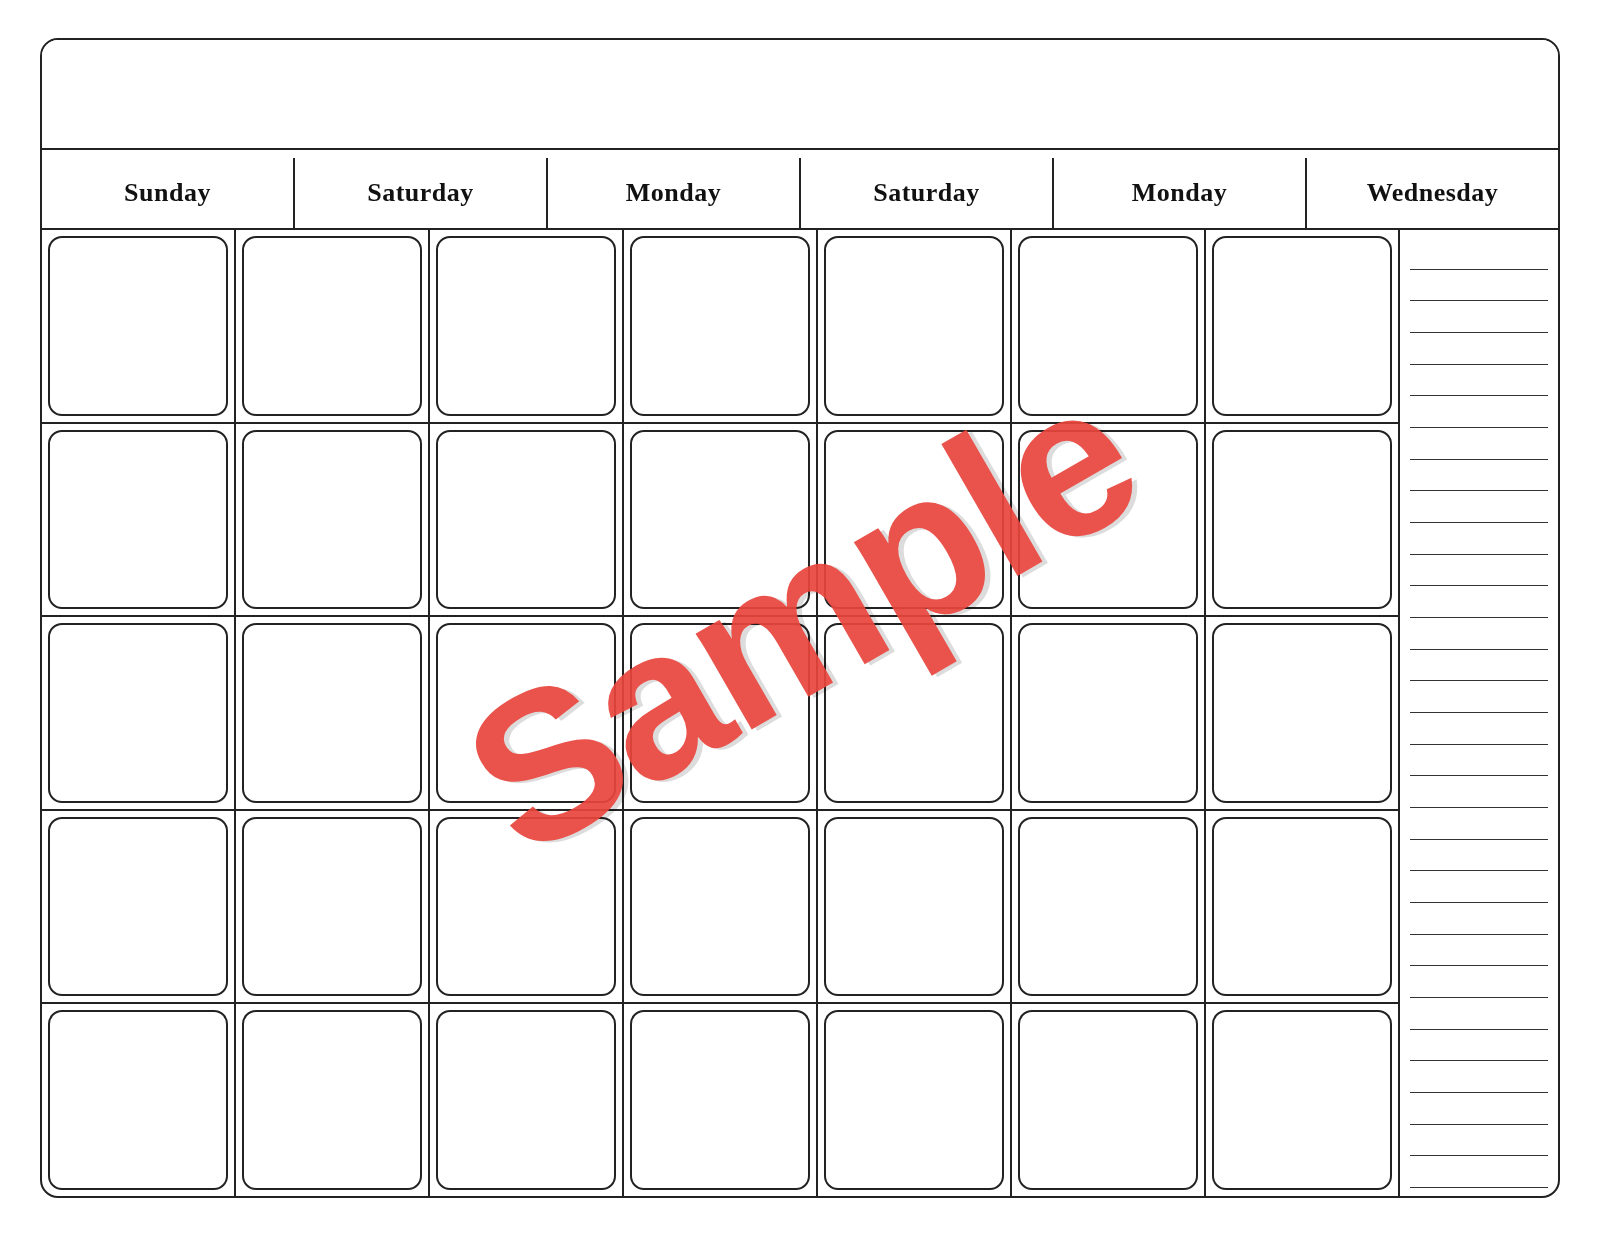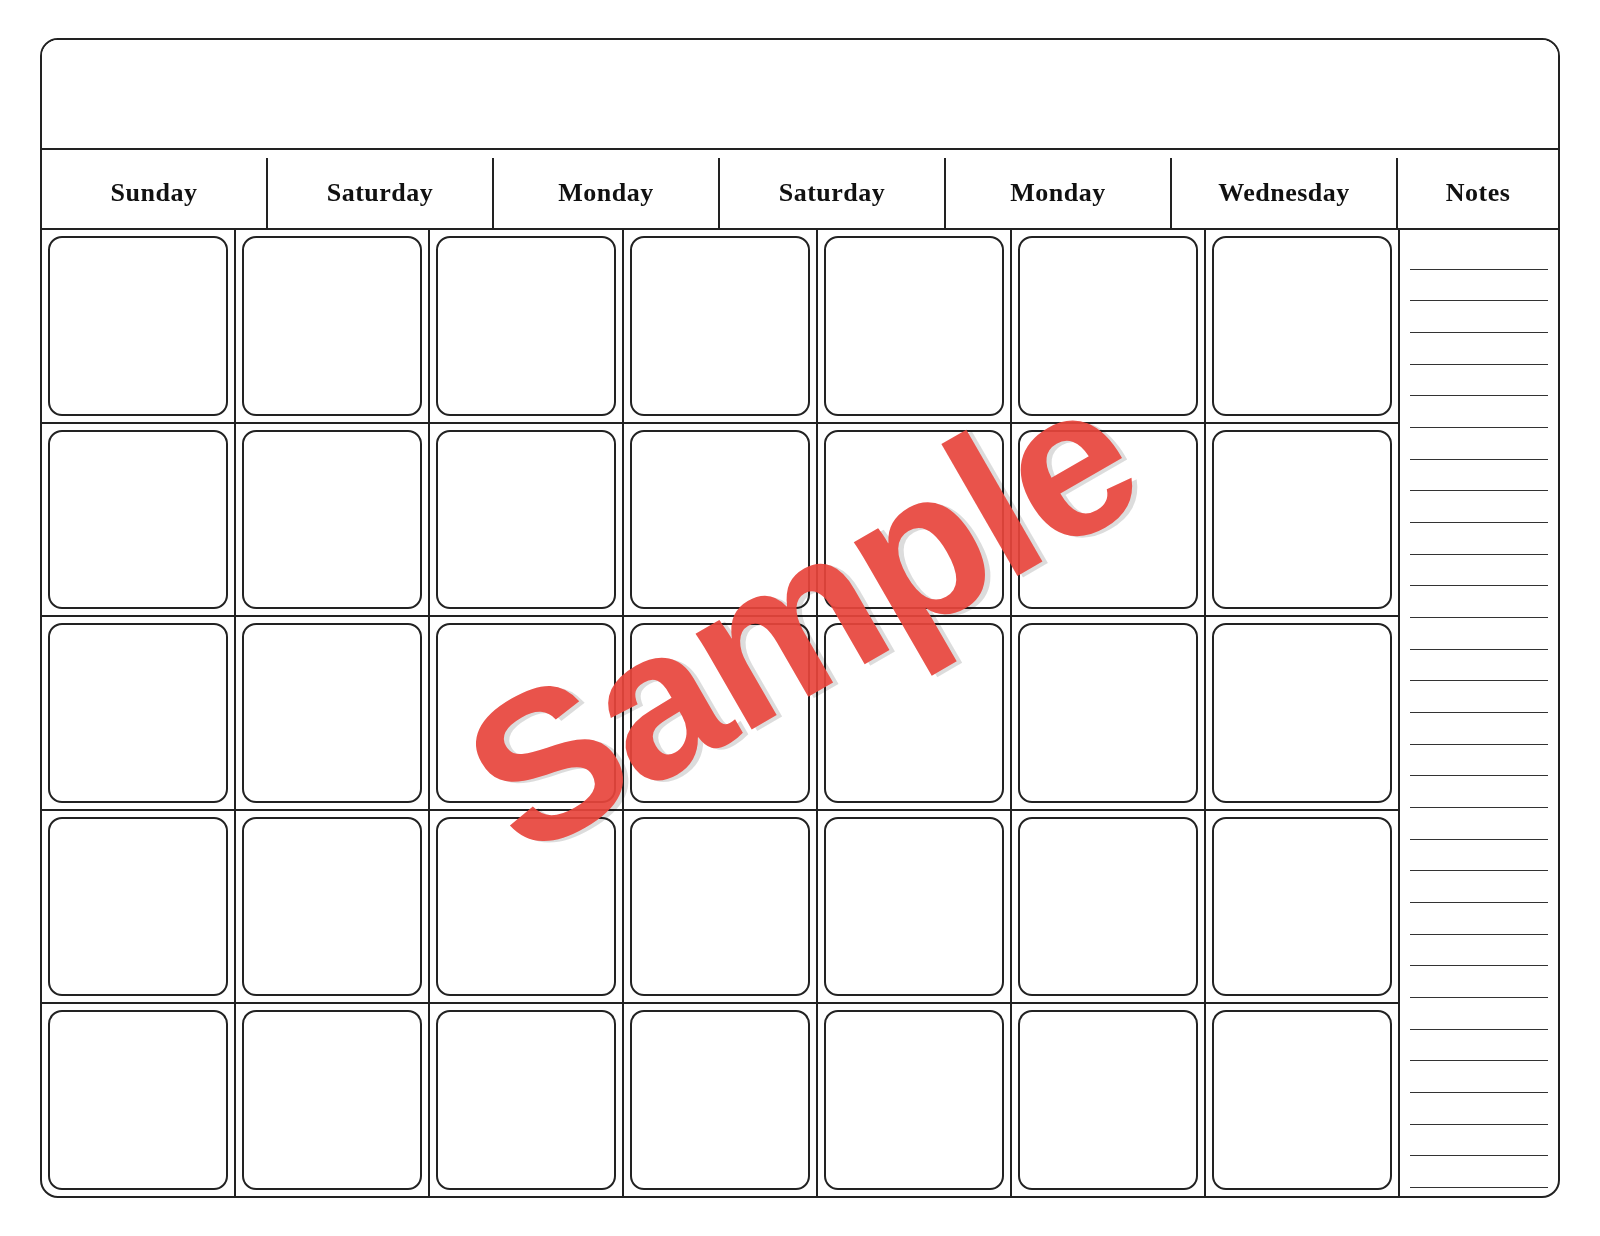--- a/index.html
+++ b/index.html
@@ -154,21 +154,20 @@
 
   <div class="title-row"></div>
 
   <div class="header-row">
     <div class="header-cell day-col">Sunday</div>
     <div class="header-cell day-col">Saturday</div>
     <div class="header-cell day-col">Monday</div>
     <div class="header-cell day-col">Saturday</div>
     <div class="header-cell day-col">Monday</div>
     <div class="header-cell day-col">Wednesday</div>
-    <div class="header-cell notes-col-header">Notes</div>
   </div>
 
   <div class="grid-area">
     <div class="days-grid">
 
       <div class="week-row">
         <div class="day-cell">
             <div class="day-cell-inner"></div>
           </div>
         <div class="day-cell">

